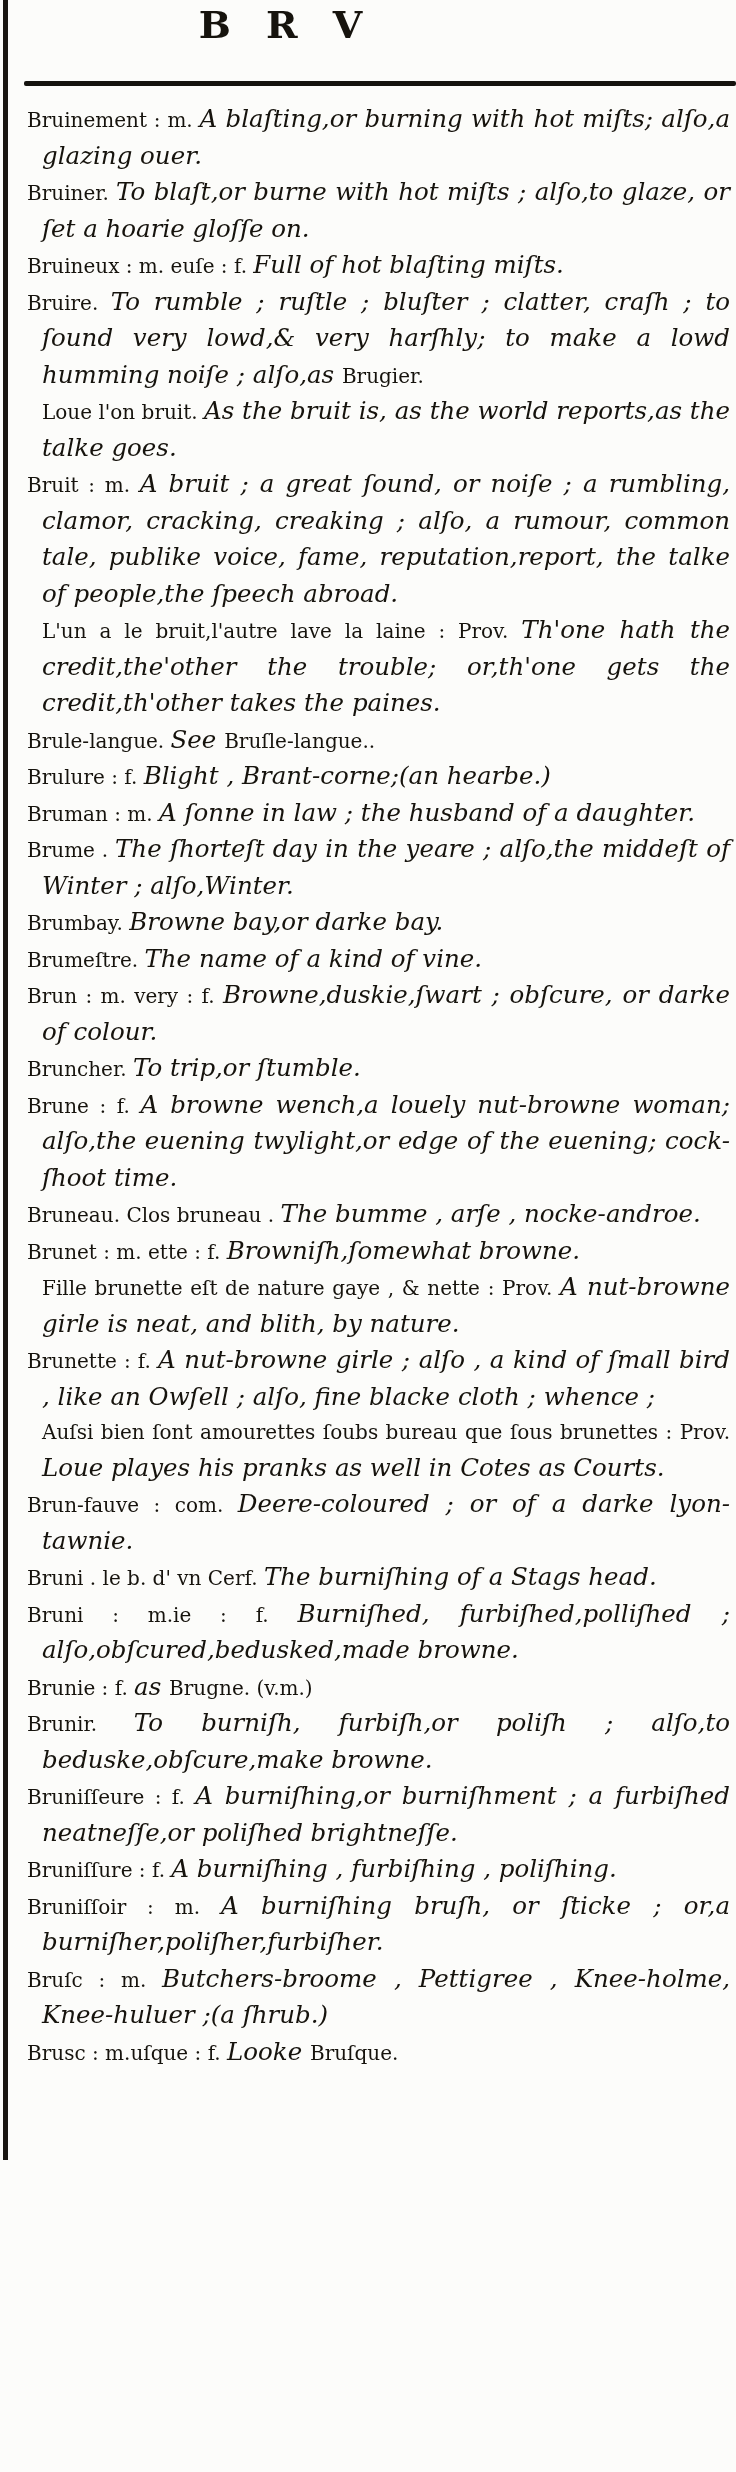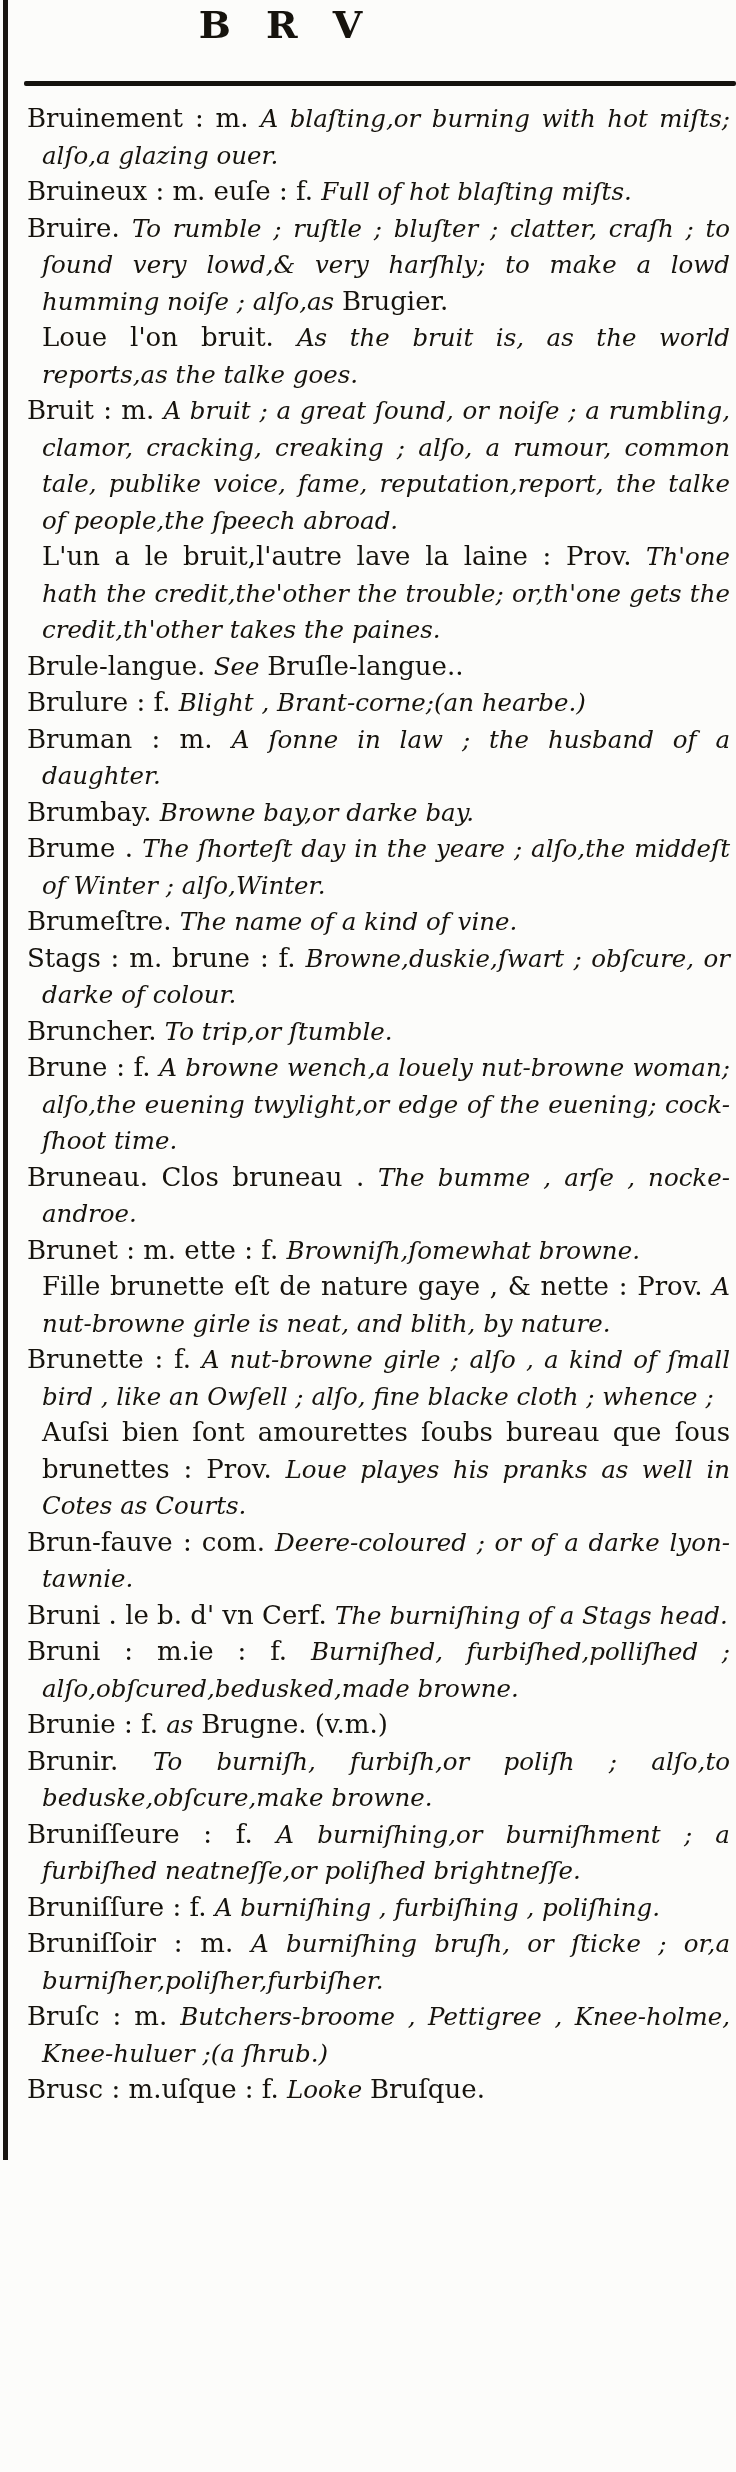--- a/index.html
+++ b/index.html
@@ -54,48 +54,49 @@
     text-align: justify;
     padding-left: 15px;
     text-indent: -15px;
     line-height: 33.5px;
   }
   .entry.sub {
     text-indent: 0;
   }
   .roman {
     font-style: normal;
-    font-size: 26px;
+    font-size: 20px;
   }
   .italic {
     font-style: italic;
     font-size: 24.5px;
   }
 </style>
 </head>
 <body>
 
 <div class="page">
   <div class="left-rule"></div>
   <div class="running-head">B R V</div>
   <div class="header-divider"></div>
   <div class="entries-column" id="entries">
       <div class="entry"><span class="roman">Bruinement : m. </span><span class="italic">A blaſting,or burning with hot miſts; alſo,a glazing ouer.</span></div>
+      <div class="entry"><span class="roman">Bruiner. </span><span class="italic">To blaſt,or burne with hot miſts ; alſo,to glaze, or ſet a hoarie gloſſe on.</span></div>
       <div class="entry"><span class="roman">Bruineux : m. euſe : f. </span><span class="italic">Full of hot blaſting miſts.</span></div>
       <div class="entry"><span class="roman">Bruire. </span><span class="italic">To rumble ; ruſtle ; bluſter ; clatter, craſh ; to ſound very lowd,&amp; very harſhly; to make a lowd humming noiſe ; alſo,as </span><span class="roman">Brugier.</span></div>
       <div class="entry sub"><span class="roman">Loue l'on bruit. </span><span class="italic">As the bruit is, as the world reports,as the talke goes.</span></div>
       <div class="entry"><span class="roman">Bruit : m. </span><span class="italic">A bruit ; a great ſound, or noiſe ; a rumbling, clamor, cracking, creaking ; alſo, a rumour, common tale, publike voice, fame, reputation,report, the talke of people,the ſpeech abroad.</span></div>
       <div class="entry sub"><span class="roman">L'un a le bruit,l'autre lave la laine : Prov. </span><span class="italic">Th'one hath the credit,the'other the trouble; or,th'one gets the credit,th'other takes the paines.</span></div>
       <div class="entry"><span class="roman">Brule-langue. </span><span class="italic">See </span><span class="roman">Bruſle-langue..</span></div>
       <div class="entry"><span class="roman">Brulure : f. </span><span class="italic">Blight , Brant-corne;(an hearbe.)</span></div>
       <div class="entry"><span class="roman">Bruman : m. </span><span class="italic">A ſonne in law ; the husband of a daughter.</span></div>
+      <div class="entry"><span class="roman">Brume . </span><span class="italic">The ſhorteſt day in the yeare ; alſo,the middeſt of Winter ; alſo,Winter.</span></div>
       <div class="entry"><span class="roman">Brumbay. </span><span class="italic">Browne bay,or darke bay.</span></div>
-      <div class="entry"><span class="roman">Brume . </span><span class="italic">The ſhorteſt day in the yeare ; alſo,the middeſt of Winter ; alſo,Winter.</span></div>
       <div class="entry"><span class="roman">Brumeſtre. </span><span class="italic">The name of a kind of vine.</span></div>
-      <div class="entry"><span class="roman">Stags : m. brune : f. </span><span class="italic">Browne,duskie,ſwart ; obſcure, or darke of colour.</span></div>
+      <div class="entry"><span class="roman">Brun : m. very : f. </span><span class="italic">Browne,duskie,ſwart ; obſcure, or darke of colour.</span></div>
       <div class="entry"><span class="roman">Bruncher. </span><span class="italic">To trip,or ſtumble.</span></div>
       <div class="entry"><span class="roman">Brune : f. </span><span class="italic">A browne wench,a louely nut-browne woman; alſo,the euening twylight,or edge of the euening; cock-ſhoot time.</span></div>
       <div class="entry"><span class="roman">Bruneau. Clos bruneau . </span><span class="italic">The bumme , arſe , nocke-androe.</span></div>
       <div class="entry"><span class="roman">Brunet : m. ette : f. </span><span class="italic">Browniſh,ſomewhat browne.</span></div>
       <div class="entry sub"><span class="roman">Fille brunette eſt de nature gaye , &amp; nette : Prov. </span><span class="italic">A nut-browne girle is neat, and blith, by nature.</span></div>
       <div class="entry"><span class="roman">Brunette : f. </span><span class="italic">A nut-browne girle ; alſo , a kind of ſmall bird , like an Owſell ; alſo, fine blacke cloth ; whence ;</span></div>
       <div class="entry sub"><span class="roman">Auſsi bien ſont amourettes ſoubs bureau que ſous brunettes : Prov. </span><span class="italic">Loue playes his pranks as well in Cotes as Courts.</span></div>
       <div class="entry"><span class="roman">Brun-fauve : com. </span><span class="italic">Deere-coloured ; or of a darke lyon-tawnie.</span></div>
       <div class="entry"><span class="roman">Bruni . le b. d' vn Cerf. </span><span class="italic">The burniſhing of a Stags head.</span></div>
       <div class="entry"><span class="roman">Bruni : m.ie : f. </span><span class="italic">Burniſhed, furbiſhed,polliſhed ; alſo,obſcured,bedusked,made browne.</span></div>

